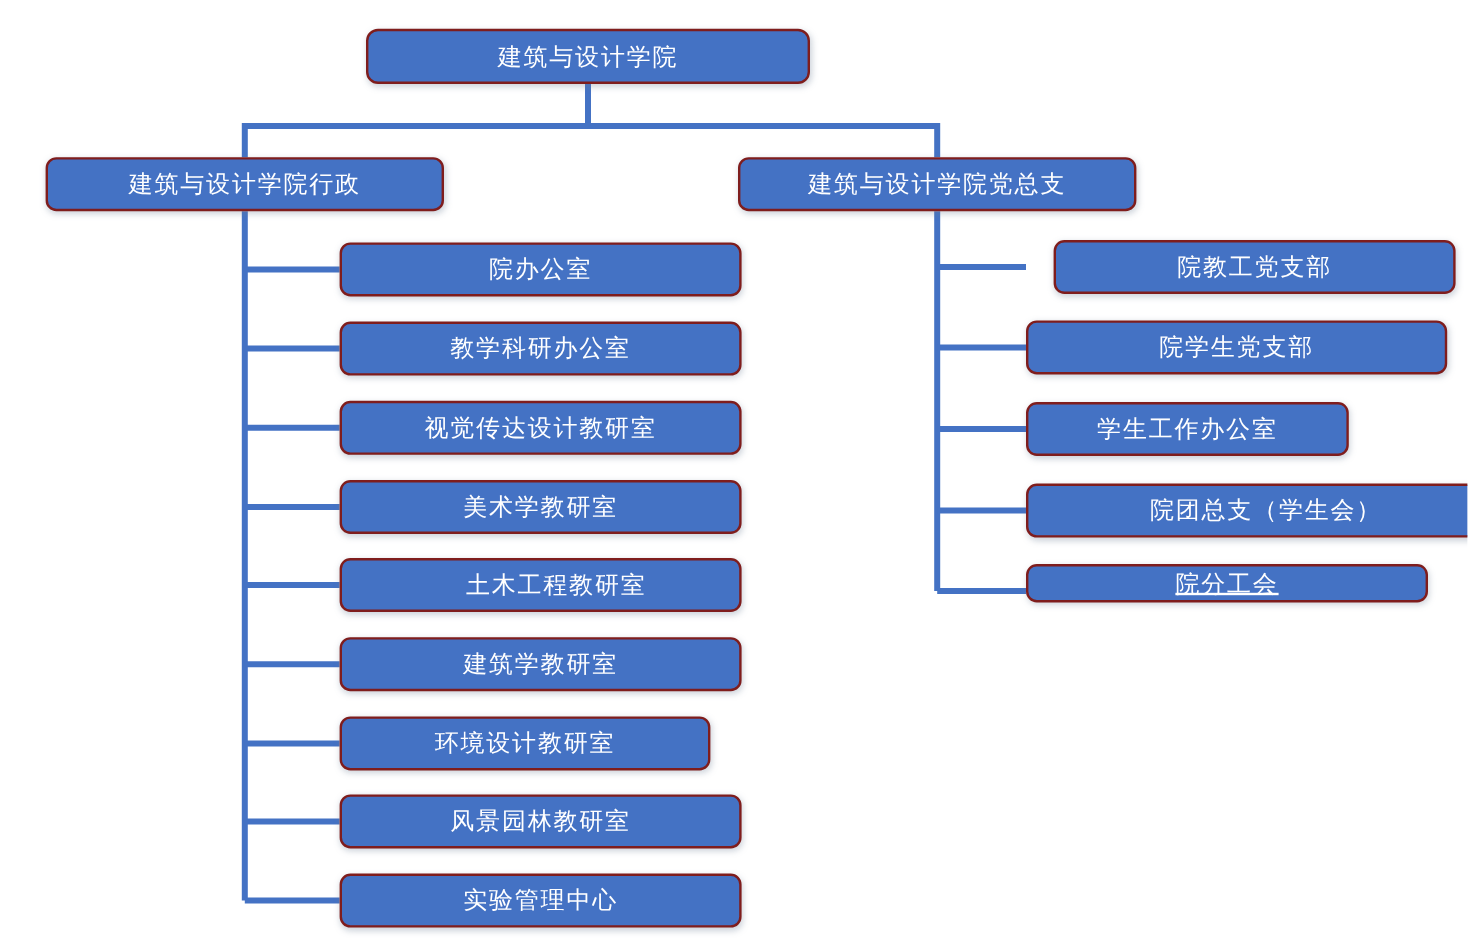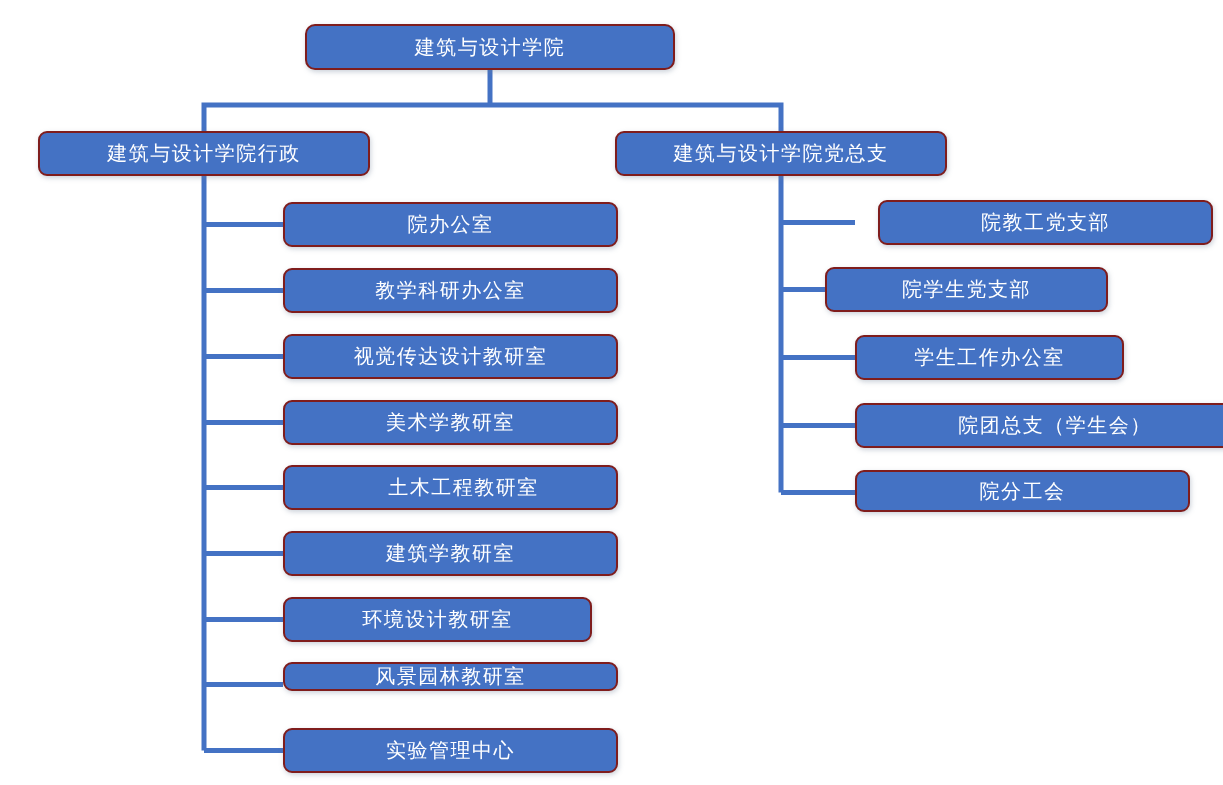--- a/index.html
+++ b/index.html
@@ -72,22 +72,22 @@
   <div class="node" style="left:38px; top:131px; width:332px; height:45px;">建筑与设计学院行政</div>
   <div class="node" style="left:615px; top:131px; width:332px; height:45px;">建筑与设计学院党总支</div>
 
   <div class="node" style="left:283px; top:202px; width:335px; height:45px;">院办公室</div>
   <div class="node" style="left:283px; top:268px; width:335px; height:45px;">教学科研办公室</div>
   <div class="node" style="left:283px; top:334px; width:335px; height:45px;">视觉传达设计教研室</div>
   <div class="node" style="left:283px; top:400px; width:335px; height:45px;">美术学教研室</div>
   <div class="node" style="left:283px; top:465px; width:335px; height:45px;padding-left:26px;">土木工程教研室</div>
   <div class="node" style="left:283px; top:531px; width:335px; height:45px;">建筑学教研室</div>
   <div class="node" style="left:283px; top:597px; width:309px; height:45px;">环境设计教研室</div>
-  <div class="node" style="left:283px; top:662px; width:335px; height:29px;">风景园林教研室</div>
+  <div class="node" style="left:283px; top:662px; width:335px; height:45px;">风景园林教研室</div>
   <div class="node" style="left:283px; top:728px; width:335px; height:45px;">实验管理中心</div>
 
   <div class="node" style="left:855px; top:200px; width:335px; height:45px;margin-left:23px;">院教工党支部</div>
-  <div class="node" style="left:825px; top:267px; width:283px; height:45px;">院学生党支部</div>
+  <div class="node" style="left:855px; top:267px; width:351px; height:45px;">院学生党支部</div>
   <div class="node" style="left:855px; top:335px; width:269px; height:45px;">学生工作办公室</div>
   <div class="node" style="left:855px; top:403px; width:400px; height:45px;">院团总支（学生会）</div>
-  <div class="node" style="left:855px; top:470px; width:335px; height:42px;">院分工会</div>
+  <div class="node" style="left:855px; top:470px; width:335px; height:32px;text-decoration:underline;">院分工会</div>
 
 </div>
 
 </body></html>

